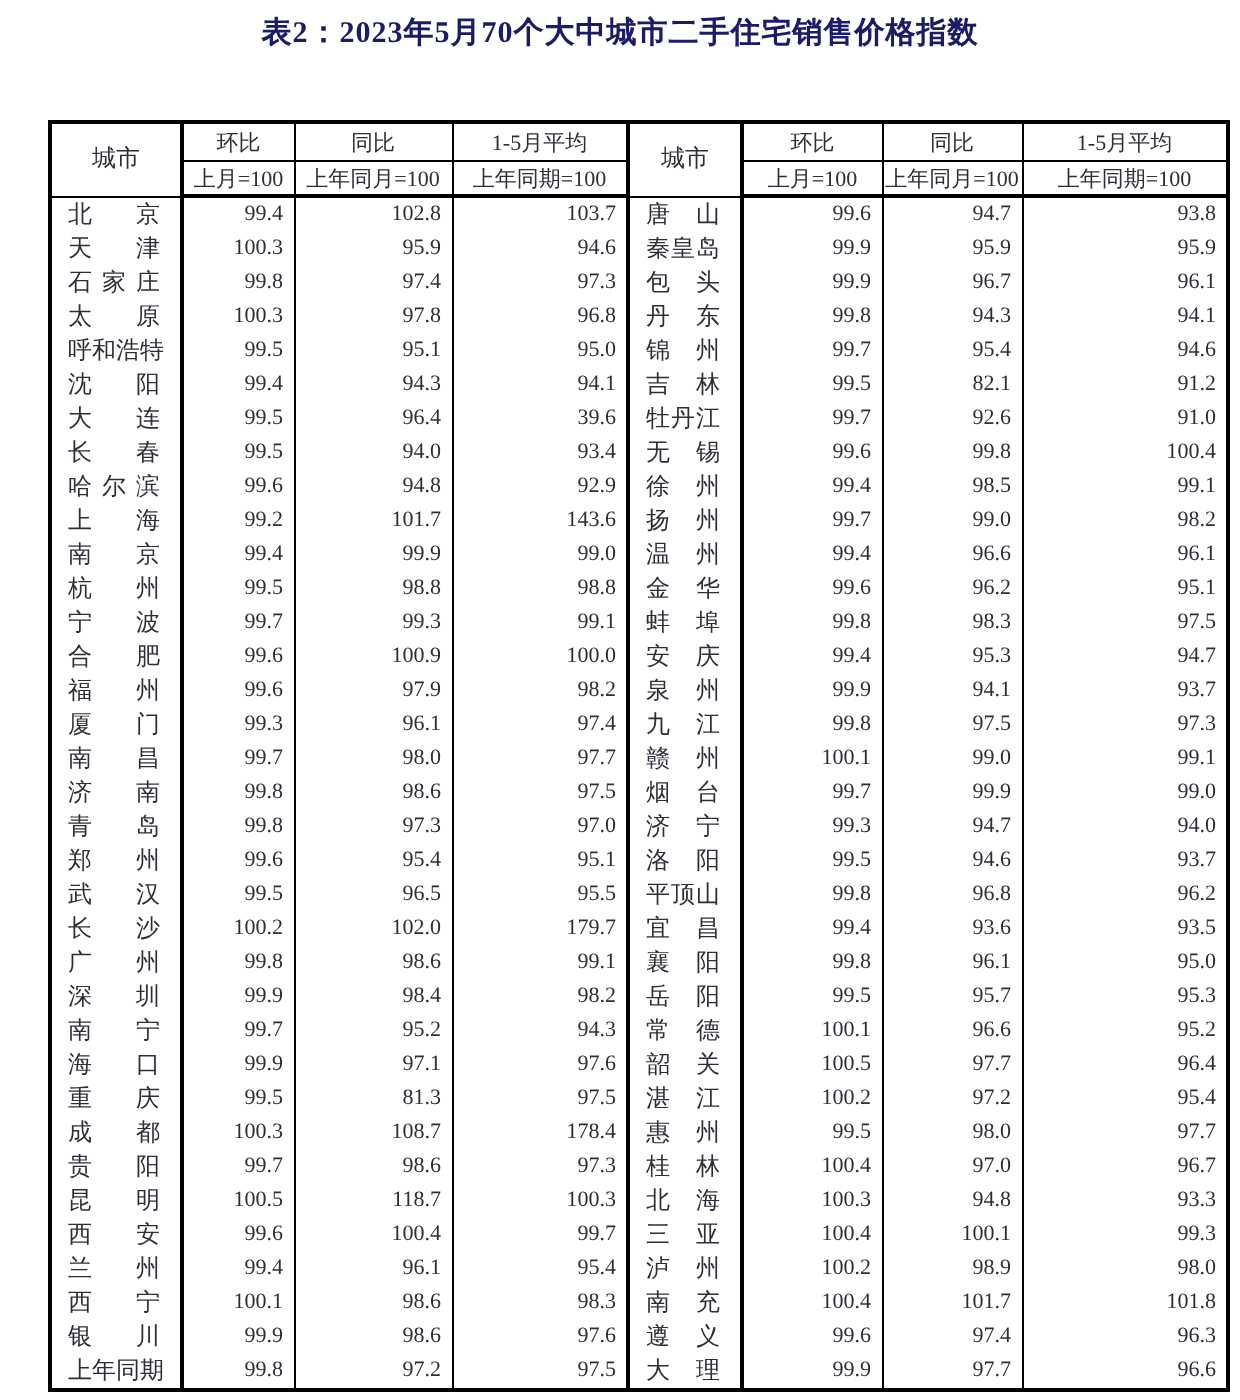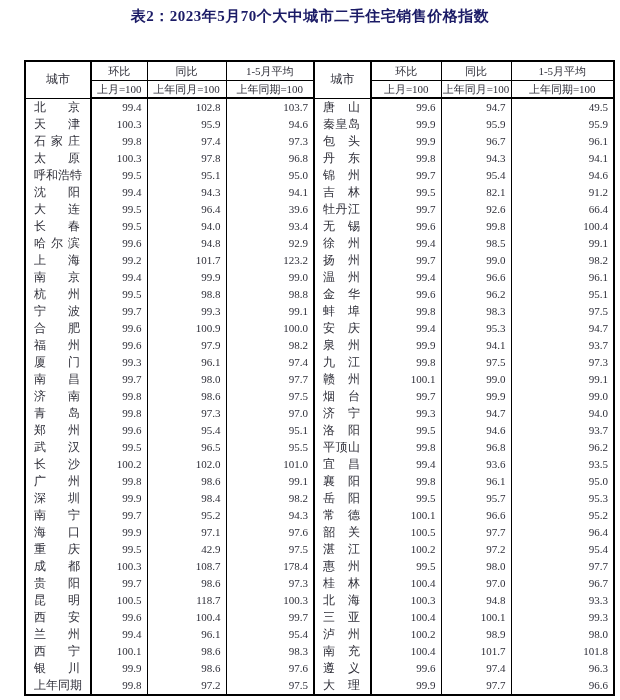--- a/index.html
+++ b/index.html
@@ -96,21 +96,21 @@
     </thead>
     <tbody id="table-body">
         <tr>
           <td class="city bhr">北京</td>
           <td class="num">99.4</td>
           <td class="num">102.8</td>
           <td class="num bhr">103.7</td>
           <td class="city bhr">唐山</td>
           <td class="num">99.6</td>
           <td class="num">94.7</td>
-          <td class="num">49.5</td>
+          <td class="num">93.8</td>
         </tr>
         <tr>
           <td class="city bhr">天津</td>
           <td class="num">100.3</td>
           <td class="num">95.9</td>
           <td class="num bhr">94.6</td>
           <td class="city bhr">秦皇岛</td>
           <td class="num">99.9</td>
           <td class="num">95.9</td>
           <td class="num">95.9</td>
@@ -156,21 +156,21 @@
           <td class="num">91.2</td>
         </tr>
         <tr>
           <td class="city bhr">大连</td>
           <td class="num">99.5</td>
           <td class="num">96.4</td>
           <td class="num bhr">39.6</td>
           <td class="city bhr">牡丹江</td>
           <td class="num">99.7</td>
           <td class="num">92.6</td>
-          <td class="num">66.4</td>
+          <td class="num">91.0</td>
         </tr>
         <tr>
           <td class="city bhr">长春</td>
           <td class="num">99.5</td>
           <td class="num">94.0</td>
           <td class="num bhr">93.4</td>
           <td class="city bhr">无锡</td>
           <td class="num">99.6</td>
           <td class="num">99.8</td>
           <td class="num">100.4</td>
@@ -182,21 +182,21 @@
           <td class="num bhr">92.9</td>
           <td class="city bhr">徐州</td>
           <td class="num">99.4</td>
           <td class="num">98.5</td>
           <td class="num">99.1</td>
         </tr>
         <tr>
           <td class="city bhr">上海</td>
           <td class="num">99.2</td>
           <td class="num">101.7</td>
-          <td class="num bhr">123.2</td>
+          <td class="num bhr">143.6</td>
           <td class="city bhr">扬州</td>
           <td class="num">99.7</td>
           <td class="num">99.0</td>
           <td class="num">98.2</td>
         </tr>
         <tr>
           <td class="city bhr">南京</td>
           <td class="num">99.4</td>
           <td class="num">99.9</td>
           <td class="num bhr">99.0</td>
@@ -302,21 +302,21 @@
           <td class="num bhr">95.5</td>
           <td class="city bhr">平顶山</td>
           <td class="num">99.8</td>
           <td class="num">96.8</td>
           <td class="num">96.2</td>
         </tr>
         <tr>
           <td class="city bhr">长沙</td>
           <td class="num">100.2</td>
           <td class="num">102.0</td>
-          <td class="num bhr">101.0</td>
+          <td class="num bhr">179.7</td>
           <td class="city bhr">宜昌</td>
           <td class="num">99.4</td>
           <td class="num">93.6</td>
           <td class="num">93.5</td>
         </tr>
         <tr>
           <td class="city bhr">广州</td>
           <td class="num">99.8</td>
           <td class="num">98.6</td>
           <td class="num bhr">99.1</td>
@@ -351,21 +351,21 @@
           <td class="num">97.1</td>
           <td class="num bhr">97.6</td>
           <td class="city bhr">韶关</td>
           <td class="num">100.5</td>
           <td class="num">97.7</td>
           <td class="num">96.4</td>
         </tr>
         <tr>
           <td class="city bhr">重庆</td>
           <td class="num">99.5</td>
-          <td class="num">42.9</td>
+          <td class="num">81.3</td>
           <td class="num bhr">97.5</td>
           <td class="city bhr">湛江</td>
           <td class="num">100.2</td>
           <td class="num">97.2</td>
           <td class="num">95.4</td>
         </tr>
         <tr>
           <td class="city bhr">成都</td>
           <td class="num">100.3</td>
           <td class="num">108.7</td>

